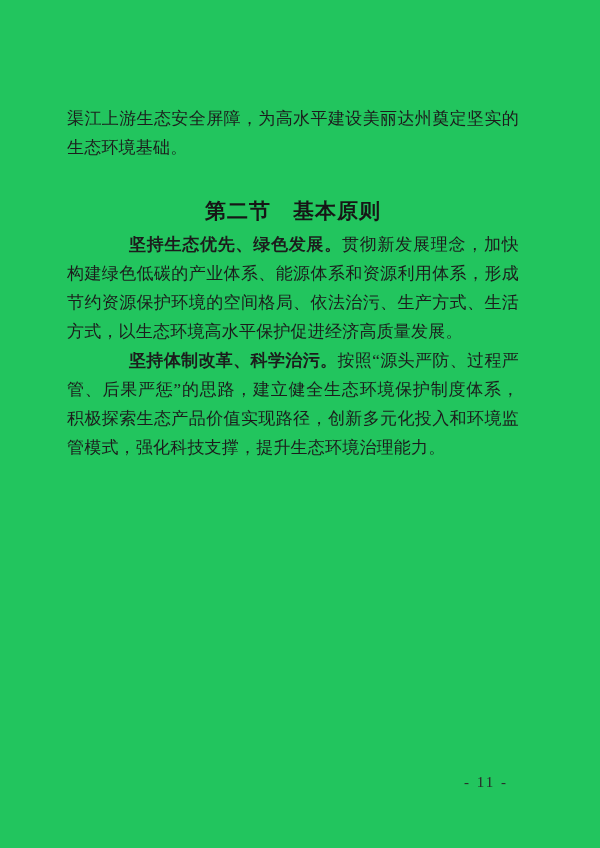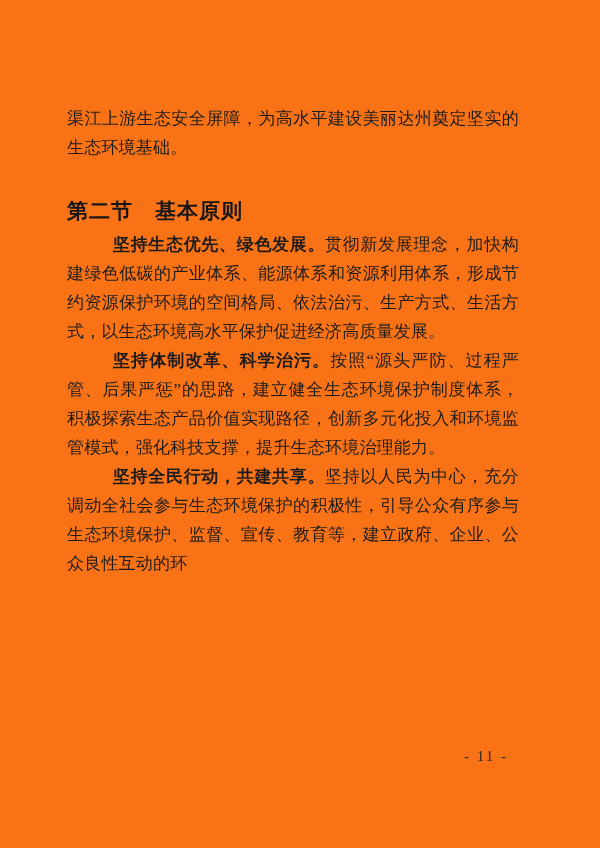--- a/index.html
+++ b/index.html
@@ -4,21 +4,21 @@
 <style>
   html, body {
     margin: 0;
     padding: 0;
     background: #ffffff;
   }
   .page {
     position: relative;
     width: 600px;
     height: 848px;
-    background: #f97316;
+    background: #22c55e;
     overflow: hidden;
     font-family: "Liberation Serif", "DejaVu Serif", serif;
     color: #1c1c1c;
   }
   .content {
     position: absolute;
     left: 67px;
     top: 104px;
     width: 452px;
   }
@@ -27,33 +27,35 @@
     font-size: 17px;
     line-height: 29px;
     text-align: justify;
     letter-spacing: 0.2px;
   }
   .para.indent {
     text-indent: 46px;
   }
   .para .lead {
     font-weight: bold;
+    margin-left: 16px;
   }
   .section-heading {
     margin: 36px 0 6px 0;
     font-family: "Liberation Sans", "DejaVu Sans", sans-serif;
     font-weight: bold;
     font-size: 21px;
     line-height: 26px;
+    text-align: center;
     letter-spacing: 1px;
     color: #161616;
   }
   .page-number {
     position: absolute;
-    top: 746px;
+    top: 772px;
     right: 92px;
     font-size: 15px;
     line-height: 20px;
     letter-spacing: 2px;
     color: #2a2a2a;
   }
 </style>
 </head>
 <body>
 
@@ -69,20 +71,17 @@
     <p class="para indent">
       <span class="lead">坚持生态优先、绿色发展。</span><span>贯彻新发展理念，加快构建绿色低碳的产业体系、能源体系和资源利用体系，形成节约资源保护环境的空间格局、依法治污、生产方式、生活方式，以生态环境高水平保护促进经济高质量发展。</span>
     </p>
 
 
     <p class="para indent">
       <span class="lead">坚持体制改革、科学治污。</span><span>按照“源头严防、过程严管、后果严惩”的思路，建立健全生态环境保护制度体系，积极探索生态产品价值实现路径，创新多元化投入和环境监管模式，强化科技支撑，提升生态环境治理能力。</span>
     </p>
 
 
-    <p class="para indent">
-      <span class="lead">坚持全民行动，共建共享。</span><span>坚持以人民为中心，充分调动全社会参与生态环境保护的积极性，引导公众有序参与生态环境保护、监督、宣传、教育等，建立政府、企业、公众良性互动的环</span>
-    </p>
 
   </div>
 
   <div class="page-number">- 11 -</div>
 </div>
 
 </body></html>

